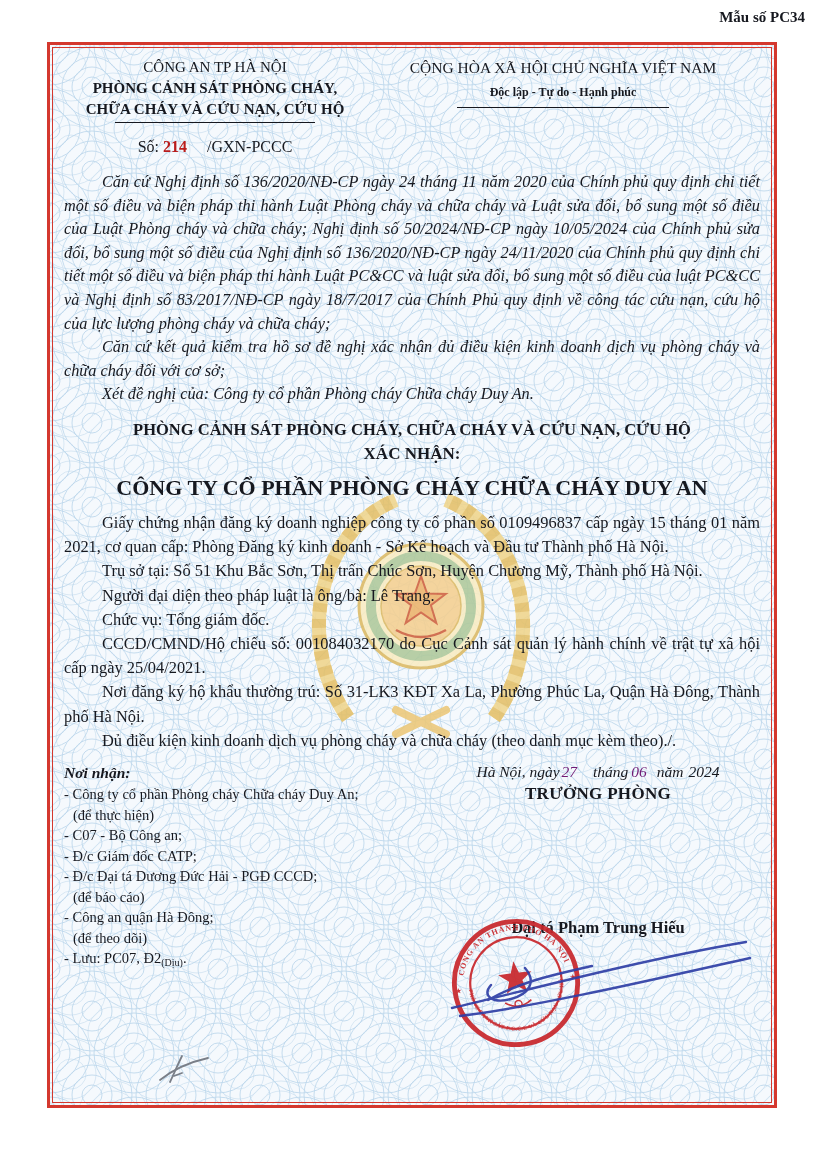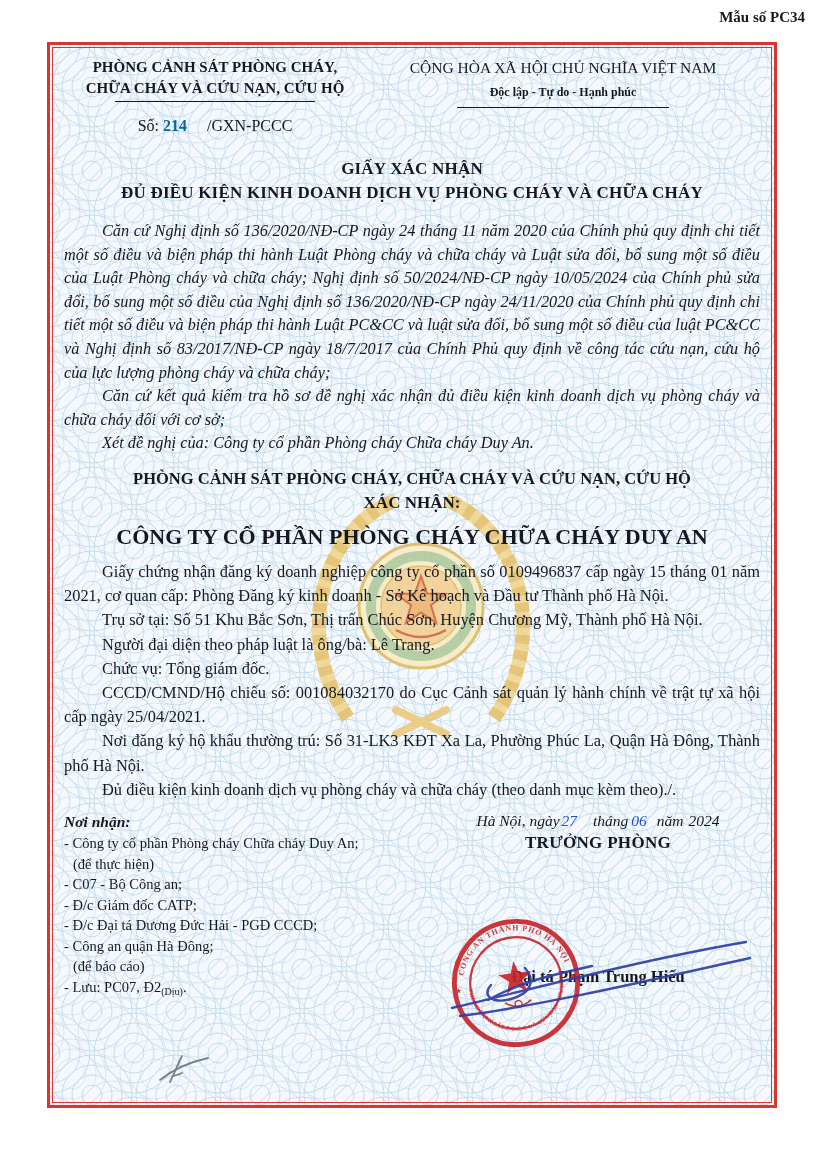--- a/index.html
+++ b/index.html
@@ -15,39 +15,39 @@
   .hdr{display:flex;}
   .hdr-left{width:302px;text-align:center;}
   .hdr-right{flex:1;text-align:center;}
   .hl1{font-size:15px;line-height:21px;}
   .hl2{font-size:15px;font-weight:bold;line-height:21px;}
   .hl-rule{width:200px;border-bottom:1.6px solid #16181f;margin:2px auto 0;}
   .hr1{font-size:15.5px;font-weight:normal;line-height:22px;}
   .hr2{font-size:12px;font-weight:bold;line-height:23px;margin-top:2px;}
   .hr-rule{width:212px;border-bottom:1.6px solid #16181f;margin:3px auto 0;}
   .so-line{margin-top:15px;font-size:16px;}
-  .fill-val{color:#0369a1;font-weight:bold;}
+  .fill-val{color:#b91c1c;font-weight:bold;}
   .so-suffix{margin-left:16px;}
   .title{margin-top:22px;text-align:center;font-weight:bold;font-size:17px;line-height:24px;letter-spacing:.2px;}
   .preamble{margin-top:14px;font-style:italic;font-size:16.3px;line-height:23.6px;text-align:justify;}
   .preamble p{margin:0;text-indent:38px;}
   .confirm{margin-top:12px;text-align:center;font-weight:bold;}
   .confirm .c1{font-size:16.5px;line-height:24px;}
   .confirm .c2{font-size:17px;line-height:24px;}
   .confirm .company{font-size:22px;line-height:25px;margin-top:9px;}
   .details{margin-top:11px;font-size:16.4px;line-height:24.2px;text-align:justify;}
   .details p{margin:0;text-indent:38px;}
   .footer{display:flex;margin-top:10px;}
   .recipients{width:372px;font-size:14.5px;line-height:20.5px;}
   .recip-label{font-size:15.5px;font-weight:bold;font-style:italic;margin-bottom:1px;}
   .recip-item.sub{padding-left:9px;}
   .subsc{font-size:10px;vertical-align:-3px;}
   .sig-block{flex:1;text-align:center;position:relative;}
   .date-line{font-style:italic;font-size:15.5px;}
-  .date-line .d{color:#1d4ed8;}
+  .date-line .d{color:#701a75;}
   .g1{margin-left:2px;margin-right:16px;}
   .g2{margin-left:3px;margin-right:10px;}
   .g3{margin-left:5px;}
   .chief{font-weight:bold;font-size:17px;margin-top:3px;letter-spacing:.3px;}
   .sig-spacer{height:114px;}
   .signer{font-weight:bold;font-size:16.5px;}
   .stamp{position:absolute;left:400px;top:872px;width:132px;height:132px;z-index:3;transform:rotate(-7deg);opacity:.92;}
   .signature-svg{position:absolute;left:380px;top:875px;width:330px;height:140px;z-index:3;}
   .initial-svg{position:absolute;left:100px;top:1005px;width:70px;height:40px;z-index:3;}
 </style>
@@ -123,40 +123,37 @@
         <circle cx="125" cy="128" r="40" fill="#f4cf90" stroke="#ddba64" stroke-width="1.5"></circle>
         <polygon points="125,98 131.1,115.6 149.7,116 134.9,127.2 140.3,145 125,134.4 109.7,145 115.1,127.2 100.3,116 118.9,115.6" fill="#edb36b" stroke="#cf5f3d" stroke-width="2"></polygon>
         <path d="M100 152 Q125 166 150 152" fill="none" stroke="#cf5f3d" stroke-width="2.5"></path>
       </g>
     </svg>
 
     <div class="content">
 
       <div class="hdr">
         <div class="hdr-left">
+          <div class="hl1">CÔNG AN TP HÀ NỘI</div>
           <div class="hl2">PHÒNG CẢNH SÁT PHÒNG CHÁY,</div>
           <div class="hl2">CHỮA CHÁY VÀ CỨU NẠN, CỨU HỘ</div>
           <div class="hl-rule"></div>
           <div class="so-line">
             <span>Số:</span>
             <span class="fill-val">214</span>
             <span class="so-suffix">/GXN-PCCC</span>
           </div>
         </div>
         <div class="hdr-right">
           <div class="hr1">CỘNG HÒA XÃ HỘI CHỦ NGHĨA VIỆT NAM</div>
           <div class="hr2">Độc lập - Tự do - Hạnh phúc</div>
           <div class="hr-rule"></div>
         </div>
       </div>
 
-      <div class="title">
-        <div>GIẤY XÁC NHẬN</div>
-        <div>ĐỦ ĐIỀU KIỆN KINH DOANH DỊCH VỤ PHÒNG CHÁY VÀ CHỮA CHÁY</div>
-      </div>
 
       <div class="preamble">
         <p>Căn cứ Nghị định số 136/2020/NĐ-CP ngày 24 tháng 11 năm 2020 của Chính phủ quy định chi tiết một số điều và biện pháp thi hành Luật Phòng cháy và chữa cháy và Luật sửa đổi, bổ sung một số điều của Luật Phòng cháy và chữa cháy; Nghị định số 50/2024/NĐ-CP ngày 10/05/2024 của Chính phủ sửa đổi, bổ sung một số điều của Nghị định số 136/2020/NĐ-CP ngày 24/11/2020 của Chính phủ quy định chi tiết một số điều và biện pháp thi hành Luật PC&amp;CC và luật sửa đổi, bổ sung một số điều của luật PC&amp;CC và Nghị định số 83/2017/NĐ-CP ngày 18/7/2017 của Chính Phủ quy định về công tác cứu nạn, cứu hộ của lực lượng phòng cháy và chữa cháy;</p>
         <p>Căn cứ kết quả kiểm tra hồ sơ đề nghị xác nhận đủ điều kiện kinh doanh dịch vụ phòng cháy và chữa cháy đối với cơ sở;</p>
         <p>Xét đề nghị của: Công ty cổ phần Phòng cháy Chữa cháy Duy An.</p>
       </div>
 
       <div class="confirm">
         <div class="c1">PHÒNG CẢNH SÁT PHÒNG CHÁY, CHỮA CHÁY VÀ CỨU NẠN, CỨU HỘ</div>
         <div class="c2">XÁC NHẬN:</div>
@@ -174,22 +171,23 @@
       </div>
 
       <div class="footer">
         <div class="recipients">
           <div class="recip-label">Nơi nhận:</div>
           <div class="recip-item">- Công ty cổ phần Phòng cháy Chữa cháy Duy An;</div>
           <div class="recip-item sub">(để thực hiện)</div>
           <div class="recip-item">- C07 - Bộ Công an;</div>
           <div class="recip-item">- Đ/c Giám đốc CATP;</div>
           <div class="recip-item">- Đ/c Đại tá Dương Đức Hải - PGĐ CCCD;</div>
+          <div class="recip-item sub">(để báo cáo)</div>
           <div class="recip-item">- Công an quận Hà Đông;</div>
-          <div class="recip-item sub">(để báo cáo)</div>
+          <div class="recip-item sub">(để theo dõi)</div>
           <div class="recip-item">
             <span>- Lưu: PC07, Đ2</span><span class="subsc">(Dịu)</span><span>.</span>
           </div>
         </div>
         <div class="sig-block">
           <div class="date-line">
             <span>Hà Nội, ngày</span><span class="d g1">27</span><span>tháng</span><span class="d g2">06</span><span>năm</span><span class="g3">2024</span>
           </div>
           <div class="chief">TRƯỞNG PHÒNG</div>
           <div class="sig-spacer"></div>

